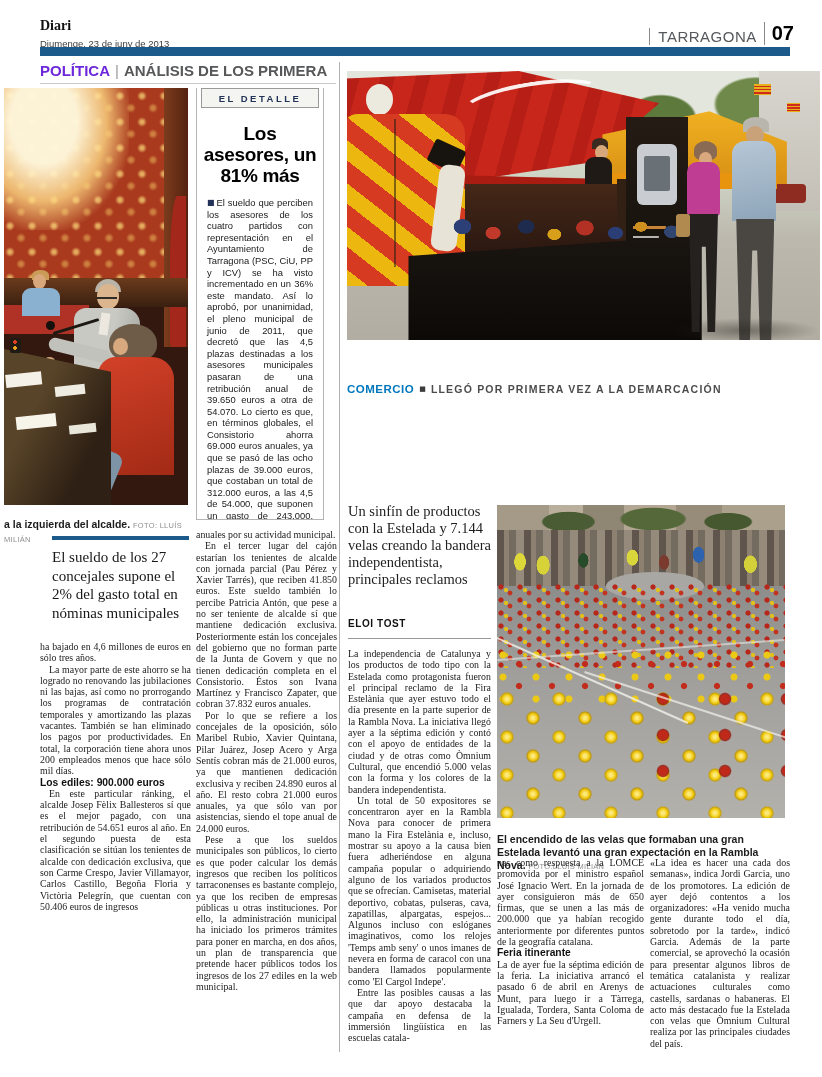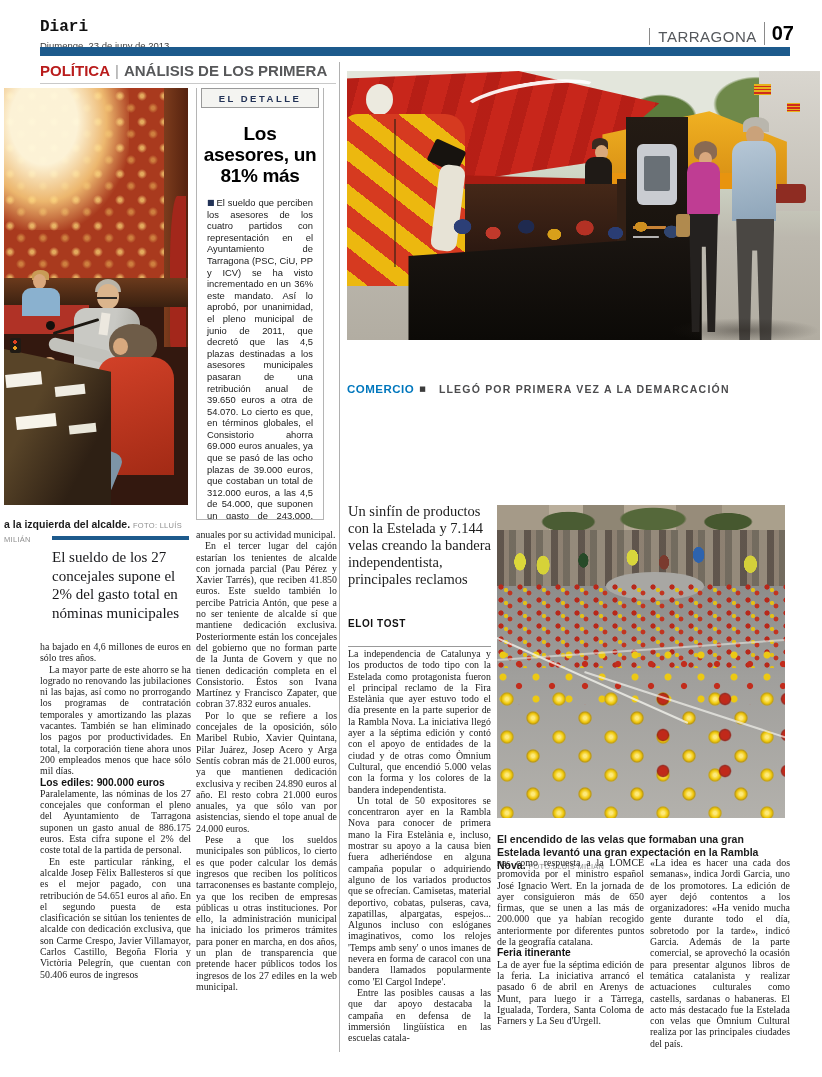--- a/index.html
+++ b/index.html
@@ -2,33 +2,33 @@
 <html><head>
 <meta charset="utf-8">
 <style>
   html,body{margin:0;padding:0;background:#e8e8e8;}
   #page{position:relative;width:822px;height:1077px;background:#ffffff;overflow:hidden;
         font-family:"Liberation Serif",serif;color:#1a1a1a;}
   #page *{box-sizing:border-box;}
 
   
   .mh-left{position:absolute;left:40px;top:18px;}
-  .mh-paper{font-family:Liberation Mono, monospace;font-weight:bold;font-size:16px;color:#111;}
+  .mh-paper{font-family:Liberation Serif, serif;font-weight:bold;font-size:14px;color:#111;}
   .mh-date{font-family:"Liberation Sans",sans-serif;font-size:9.5px;color:#3c3c3c;margin-top:4px;}
   .mh-right{position:absolute;right:28px;top:22px;display:flex;align-items:flex-end;}
   .mh-section{font-family:"Liberation Sans",sans-serif;font-size:15px;color:#55585c;letter-spacing:.5px;
               padding:0 7px 0 8px;border-left:1px solid #8a8a8a;}
   .mh-page{font-family:"Liberation Sans",sans-serif;font-weight:bold;font-size:20px;color:#000;
            padding-left:7px;border-left:1px solid #8a8a8a;}
   .blue-bar{position:absolute;left:40px;top:47px;width:750px;height:9px;background:#1d5a8c;}
 
   
   .kicker1{position:absolute;left:40px;top:62px;width:296px;border-bottom:1px solid #c9c9c9;padding-bottom:4px;
            font-family:"Liberation Sans",sans-serif;font-weight:bold;font-size:15px;white-space:nowrap;}
-  .k1-sec{color:#b91c1c;}
+  .k1-sec{color:#6d28d9;}
   .k1-div{color:#9a9a9a;font-weight:normal;padding:0 5px;}
   .k1-ti{color:#57585a;}
 
   
   .bodytext{position:absolute;overflow:hidden;text-align:justify;font-size:9.9px;line-height:11.3px;color:#1b1b1b;}
   .bodytext p{margin:0;}
   .bodytext p.ind{text-indent:9px;}
   .bt-sub{font-family:"Liberation Sans",sans-serif;font-weight:bold;font-size:10.3px;margin:9px 0 2px;color:#111;text-align:left;}
 
   
@@ -52,26 +52,26 @@
                text-align:justify;color:#202020;}
   .sq{display:inline-block;color:#233357;font-size:8px;margin-right:2px;vertical-align:1px;font-family:"DejaVu Sans",sans-serif;}
 
   
   .vrule{position:absolute;left:339px;top:62px;width:1px;height:990px;background:#b0b0b0;}
 
   
   .kicker2{position:absolute;left:347px;top:379px;font-family:"Liberation Sans",sans-serif;font-weight:bold;white-space:nowrap;}
   .k2-sec{color:#0077bd;font-size:11.5px;letter-spacing:.5px;}
   .k2-sq{color:#3c3c3c;font-size:7px;padding:0 5px;vertical-align:2px;font-family:"DejaVu Sans",sans-serif;}
-  .k2-ti{color:#4c4c4e;font-size:10.5px;letter-spacing:1.2px;margin-left:8px;}
+  .k2-ti{color:#4c4c4e;font-size:10.5px;letter-spacing:1.2px;}
   .headline{position:absolute;left:346px;top:395px;width:468px;font-family:"DejaVu Serif",serif;
             font-weight:bold;font-size:35px;line-height:43px;letter-spacing:-1.2px;color:#0b0b0b;}
   .deck{position:absolute;left:348px;top:503px;width:143px;font-size:14.5px;line-height:17px;color:#1e1e1e;}
   .byline{position:absolute;left:348px;top:618px;width:143px;font-family:"Liberation Sans",sans-serif;
-          font-weight:bold;font-size:10px;letter-spacing:.6px;color:#111;border-bottom:1px solid #999;padding-bottom:17px;}
+          font-weight:bold;font-size:10px;letter-spacing:.6px;color:#111;border-bottom:1px solid #999;padding-bottom:9px;}
 
   .c-col1{left:348px;top:648px;width:143px;height:402px;}
   .c-col2{left:497px;top:857px;width:147px;height:205px;}
   .c-col3{left:650px;top:857px;width:140px;height:205px;}
   .p-col1{left:40px;top:641px;width:151px;height:422px;}
   .p-col2{left:196px;top:529px;width:141px;height:524px;}
 
   
   .ph{position:absolute;overflow:hidden;}
   .ph div{position:absolute;}
@@ -270,21 +270,20 @@
     <b>a la izquierda del alcalde.</b>
     <span class="credit">FOTO: LLUÍS MILIÁN</span>
   </p>
 
   <div class="pullquote">El sueldo de los 27 concejales supone el 2% del gasto total en nóminas municipales</div>
 
   <div class="bodytext p-col1">
     <p>ha bajado en 4,6 millones de euros en sólo tres años.</p>
     <p class="ind">La mayor parte de este ahorro se ha logrado no renovando las jubilaciones ni las bajas, así como no prorrogando los programas de contratación temporales y amortizando las plazas vacantes. También se han eliminado los pagos por productividades. En total, la corporación tiene ahora unos 200 empleados menos que hace sólo mil días.</p>
     <p class="bt-sub">Los ediles: 900.000 euros</p>
-    <p>Paralelamente, las nóminas de los 27 concejales que conforman el pleno del Ayuntamiento de Tarragona suponen un gasto anual de 886.175 euros. Esta cifra supone el 2% del coste total de la partida de personal.</p>
     <p class="ind">En este particular ránking, el alcalde Josep Fèlix Ballesteros sí que es el mejor pagado, con una retribución de 54.651 euros al año. En el segundo puesta de esta clasificación se sitúan los tenientes de alcalde con dedicación exclusiva, que son Carme Crespo, Javier Villamayor, Carlos Castillo, Begoña Floria y Victòria Pelegrín, que cuentan con 50.406 euros de ingresos</p>
   </div>
   <div class="bodytext p-col2">
     <p>anuales por su actividad municipal.</p>
     <p class="ind">En el tercer lugar del cajón estarían los tenientes de alcalde con jornada parcial (Pau Pérez y Xavier Tarrés), que reciben 41.850 euros. Este sueldo también lo percibe Patricia Antón, que pese a no ser teniente de alcalde sí que mantiene dedicación exclusiva. Posteriormente están los concejales del gobierno que no forman parte de la Junta de Govern y que no tienen dedicación completa en el Consistorio. Éstos son Ivana Martínez y Francisco Zapater, que cobran 37.832 euros anuales.</p>
     <p class="ind">Por lo que se refiere a los concejales de la oposición, sólo Maribel Rubio, Xavier Quintana, Pilar Juárez, Josep Acero y Arga Sentís cobran más de 21.000 euros, ya que mantienen dedicación exclusiva y reciben 24.890 euros al año. El resto cobra 21.000 euros anuales, ya que sólo van por asistencias, siendo el tope anual de 24.000 euros.</p>
     <p class="ind">Pese a que los sueldos municipales son públicos, lo cierto es que poder calcular los demás ingresos que reciben los políticos tarraconenses es bastante complejo, ya que los reciben de empresas públicas u otras instituciones. Por ello, la administración municipal ha iniciado los primeros trámites para poner en marcha, en dos años, un plan de transparencia que pretende hacer públicos todos los ingresos de los 27 ediles en la web municipal.</p>
   </div>
 
   <div class="detail-box">

